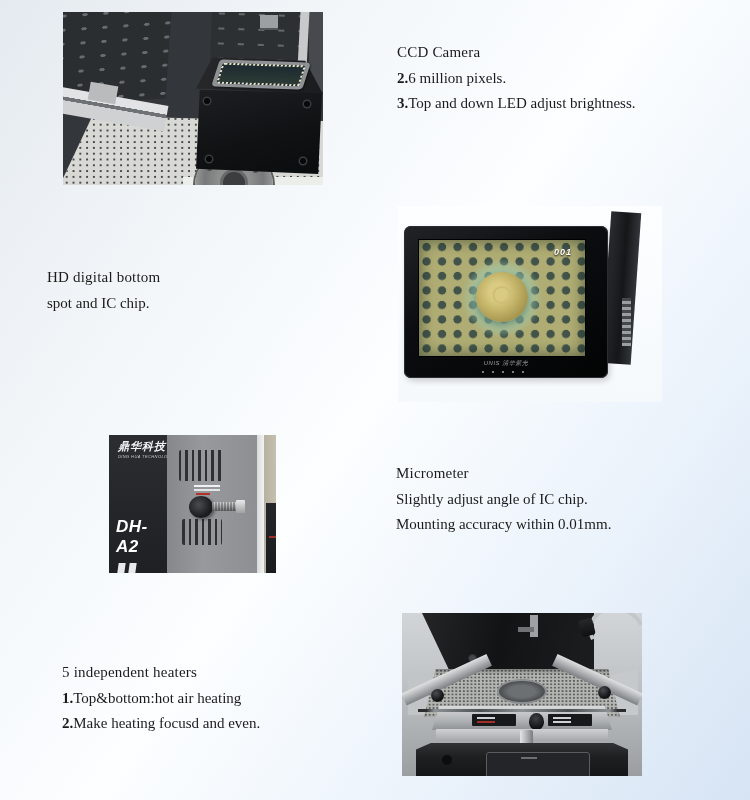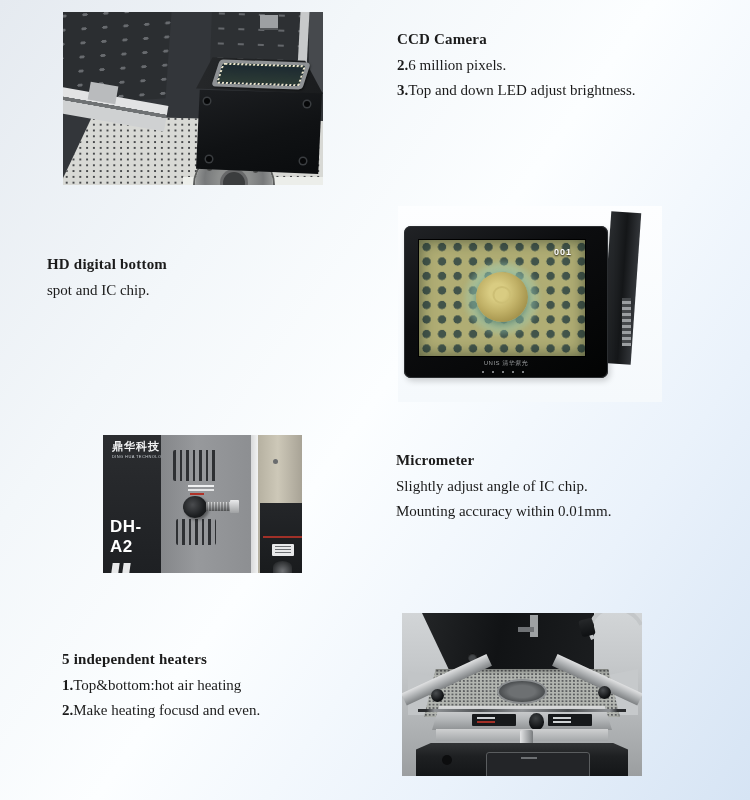--- a/index.html
+++ b/index.html
@@ -1,25 +1,25 @@
 <!DOCTYPE html>
 <html><head>
 <meta charset="utf-8">
 <style>
   html,body{margin:0;padding:0;}
   body{width:750px;height:800px;overflow:hidden;
        font-family:"Liberation Serif","DejaVu Serif",serif;}
   .page{position:relative;width:750px;height:800px;
         background:linear-gradient(125deg,#e5eaf0 0%,#f3f7fa 28%,#fcfeff 50%,#eaf2fb 76%,#d6e4f4 100%);}
-  .photo{position:absolute;overflow:hidden;}
+  .photo{position:absolute;overflow:hidden;font-style:italic;}
   .photo *{position:absolute;}
 
   
   .tb{position:absolute;color:#1b1b1b;font-size:15px;line-height:25.5px;}
-  .tb .h{font-weight:bold;letter-spacing:0.2px;}
+  .tb .h{font-weight:normal;letter-spacing:0.2px;margin-top:13px;}
   .tb .li b{font-weight:bold;}
   .tb .indent{padding-left:14px;}
   .tb-ccd{left:397px;top:27px;width:330px;}
   .tb-hd{left:47px;top:252px;width:340px;}
   .tb-mic{left:396px;top:448px;width:330px;}
   .tb-heat{left:62px;top:647px;width:320px;}
 
   
   .photo1{left:63px;top:12px;width:260px;height:173px;background:#33363a;}
   .p1-panel-left{left:-12px;top:-6px;width:118px;height:96px;background:#2b2e31;
@@ -79,21 +79,21 @@
   .p2-hole{left:50%;top:46%;width:15px;height:14px;transform:translate(-50%,-50%);border-radius:50%;
      background:radial-gradient(circle,#outfit,#6f6336 0 55%,#585230);box-shadow:0 0 0 2px #cdbf75;}
   .p2-osd{right:13px;top:7px;color:#ffffff;font-family:"Liberation Sans",sans-serif;
      font-size:9px;font-weight:bold;letter-spacing:1px;text-shadow:0 1px 2px #000;}
   .p2-brand{left:0;top:133px;width:204px;text-align:center;color:#9a9d9f;
      font-family:"Liberation Sans",sans-serif;font-size:6px;letter-spacing:0.5px;}
   .p2-leds{left:78px;top:145px;width:50px;height:2px;
      background:repeating-linear-gradient(90deg,#7c7f82 0 2px,rgba(0,0,0,0) 2px 10px);}
 
   
-  .photo3{left:103px;top:435px;width:199px;height:138px;background:#8d8f92;}
+  .photo3{left:109px;top:435px;width:167px;height:138px;background:#8d8f92;}
   .p3-left{left:0;top:0;width:58px;height:138px;background:linear-gradient(180deg,#2b2d30,#1e2023);}
   .p3-cn{left:9px;top:4px;color:#f2f3f4;font-family:"Liberation Sans",sans-serif;
      font-size:11px;font-weight:bold;letter-spacing:1px;white-space:nowrap;}
   .p3-en{left:9px;top:19px;color:#c6cbd0;font-family:"Liberation Sans",sans-serif;
      font-size:4px;letter-spacing:0.4px;white-space:nowrap;}
   .p3-model{left:7px;top:82px;color:#ffffff;font-family:"Liberation Sans",sans-serif;
      font-size:17px;font-weight:bold;letter-spacing:0.5px;}
   .p3-partial{left:9px;top:128px;width:7px;height:10px;background:#e8e9ea;transform:skewX(-8deg);
      box-shadow:11px 0 0 #e8e9ea;}
   .p3-mid{left:58px;top:0;width:90px;height:138px;

